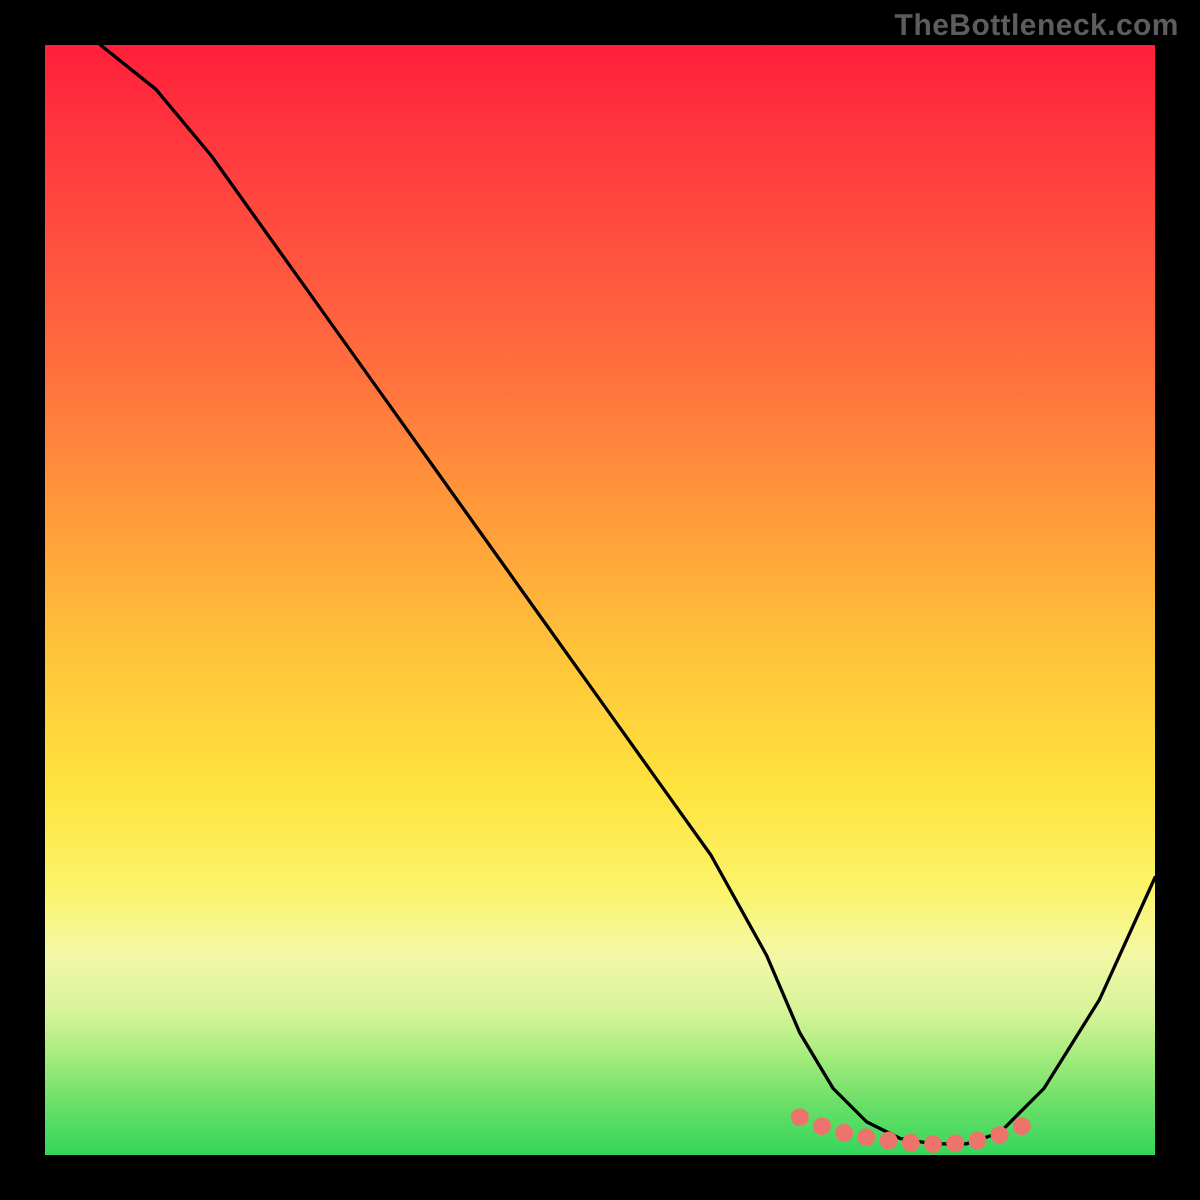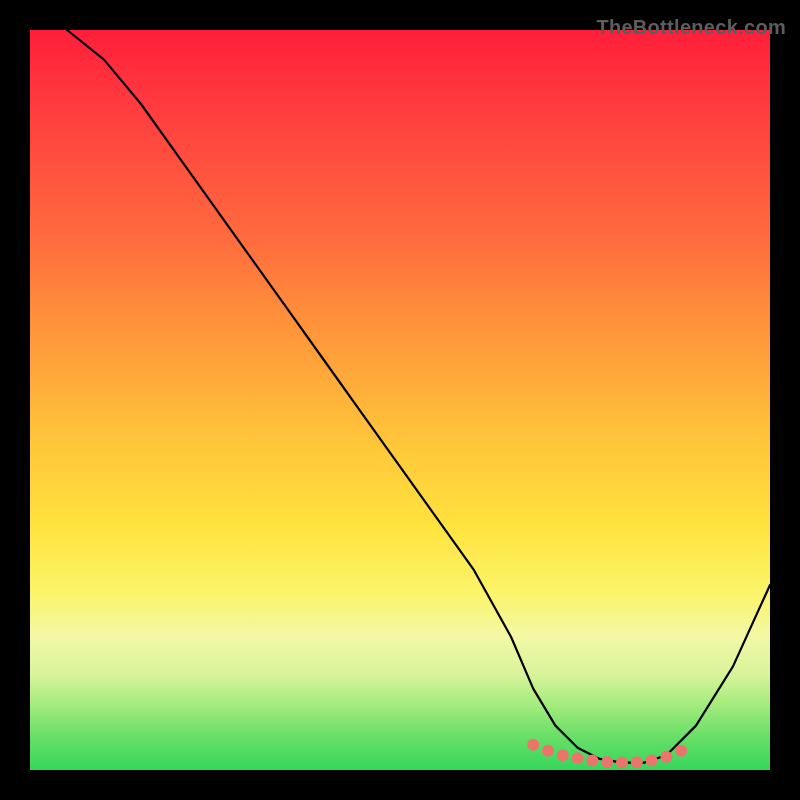--- a/index.html
+++ b/index.html
@@ -12,21 +12,21 @@
     font-family: Arial, Helvetica, sans-serif;
   }
   .frame {
     position: relative;
     width: 800px;
     height: 800px;
     background: #000;
   }
   .watermark {
     position: absolute;
-    top: 16px;
+    top: 6px;
     right: 14px;
     color: #5d5d5d;
     font-size: 20px;
     font-weight: 600;
     letter-spacing: 0.3px;
     z-index: 10;
   }
   .plot-area {
     position: absolute;
     left: 30px;

